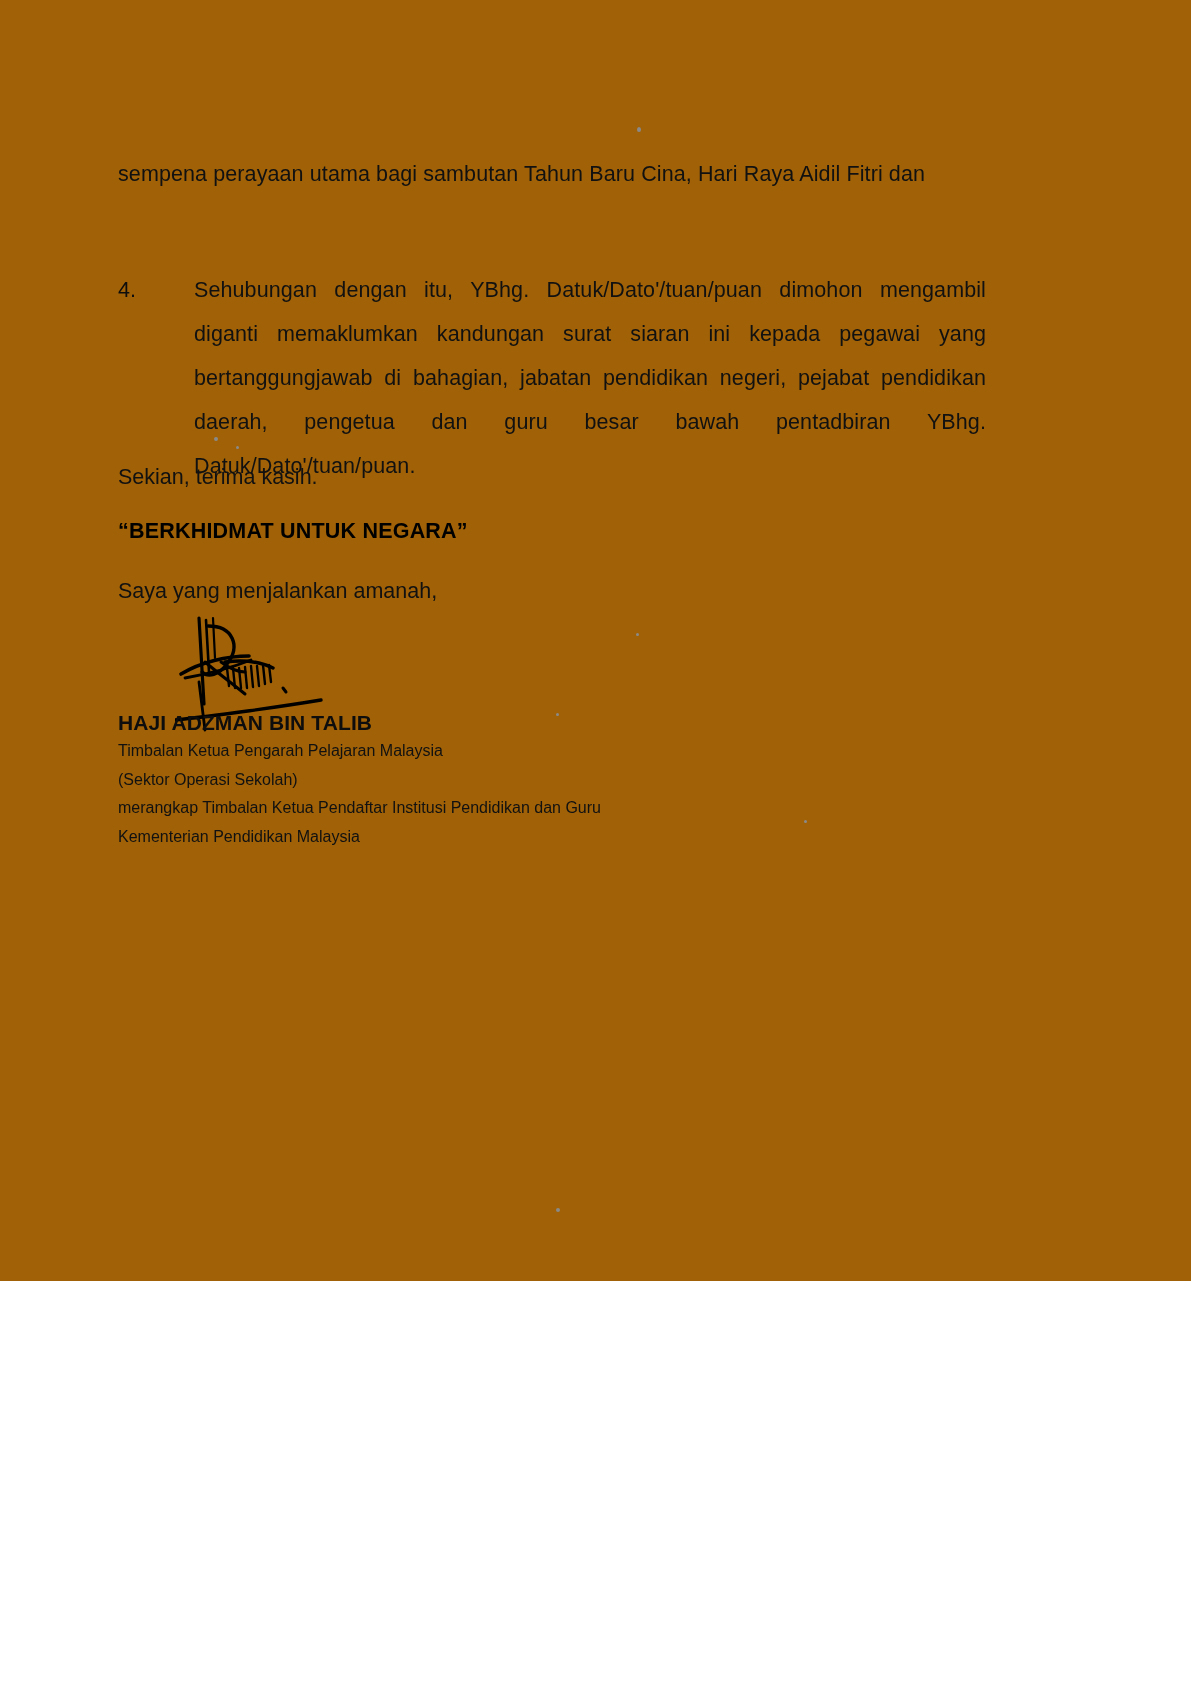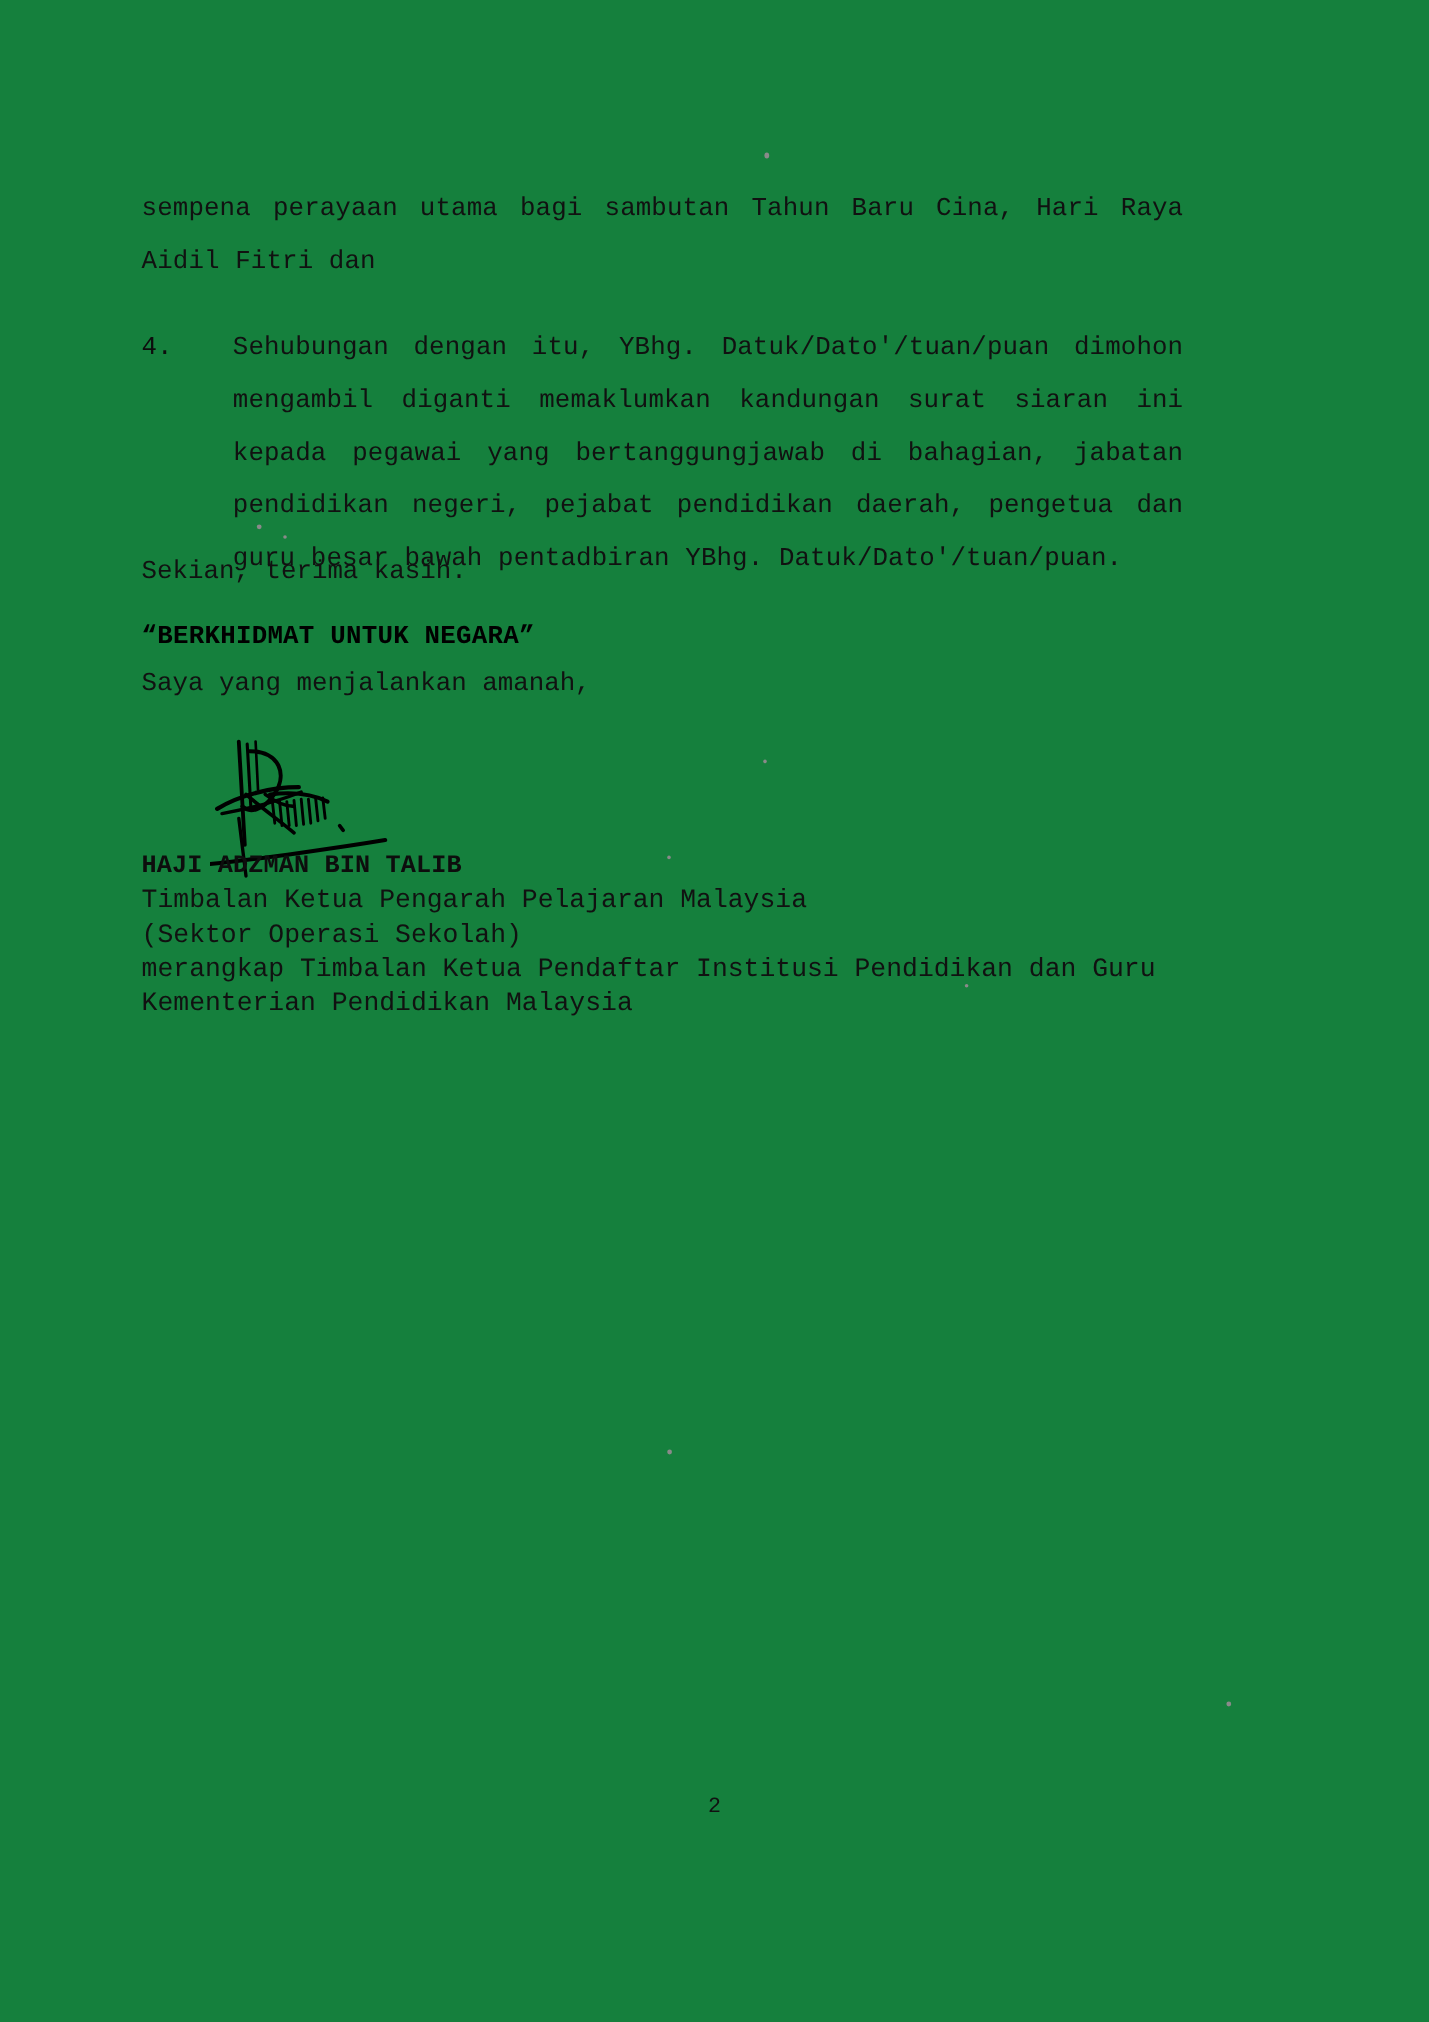--- a/index.html
+++ b/index.html
@@ -3,24 +3,24 @@
 <meta charset="utf-8">
 <style>
   html, body {
     margin: 0;
     padding: 0;
     background: #ffffff;
   }
   .page {
     position: relative;
     width: 1191px;
-    height: 1685px;
-    background: #15803d;
+    height: 1281px;
+    background: #a16207;
     overflow: hidden;
-    font-family: Liberation Mono, monospace;
+    font-family: Liberation Sans, sans-serif;
     color: #0d0d0d;
   }
   
   .speck {
     position: absolute;
     background: #8a8a8a;
     border-radius: 50%;
   }
   .body-block {
     position: absolute;
@@ -72,21 +72,21 @@
     top: 708px;
   }
   .sig-name {
     font-size: 21px;
     font-weight: bold;
     line-height: 29px;
     letter-spacing: 0.1px;
     white-space: nowrap;
   }
   .sig-line {
-    font-size: 22px;
+    font-size: 16px;
     line-height: 28.5px;
     white-space: nowrap;
     color: #111111;
   }
   .signature {
     position: absolute;
     left: 175px;
     top: 612px;
     width: 190px;
     height: 125px;
@@ -129,21 +129,21 @@
   </div>
 
   <div class="body-block" style="top:462px;">
     <div class="plain-line">Sekian, terima kasih.</div>
   </div>
 
   <div class="body-block" style="top:516px;">
     <div class="slogan">“BERKHIDMAT UNTUK NEGARA”</div>
   </div>
 
-  <div class="body-block" style="top:555px;">
+  <div class="body-block" style="top:576px;">
     <div class="plain-line">Saya yang menjalankan amanah,</div>
   </div>
 
   <div class="signature">
     <svg viewBox="0 0 190 125" width="190" height="125" aria-hidden="true">
       <g fill="none" stroke="#000000" stroke-linecap="round" stroke-linejoin="round">
         <path d="M24 6 L29 92" stroke-width="3.2"></path>
         <path d="M31 8 L34 60" stroke-width="2.6"></path>
         <path d="M38 6 L40 46" stroke-width="2.2"></path>
         <path d="M33 14 C58 14 66 34 52 52 C44 63 33 66 27 60" stroke-width="3.4"></path>

